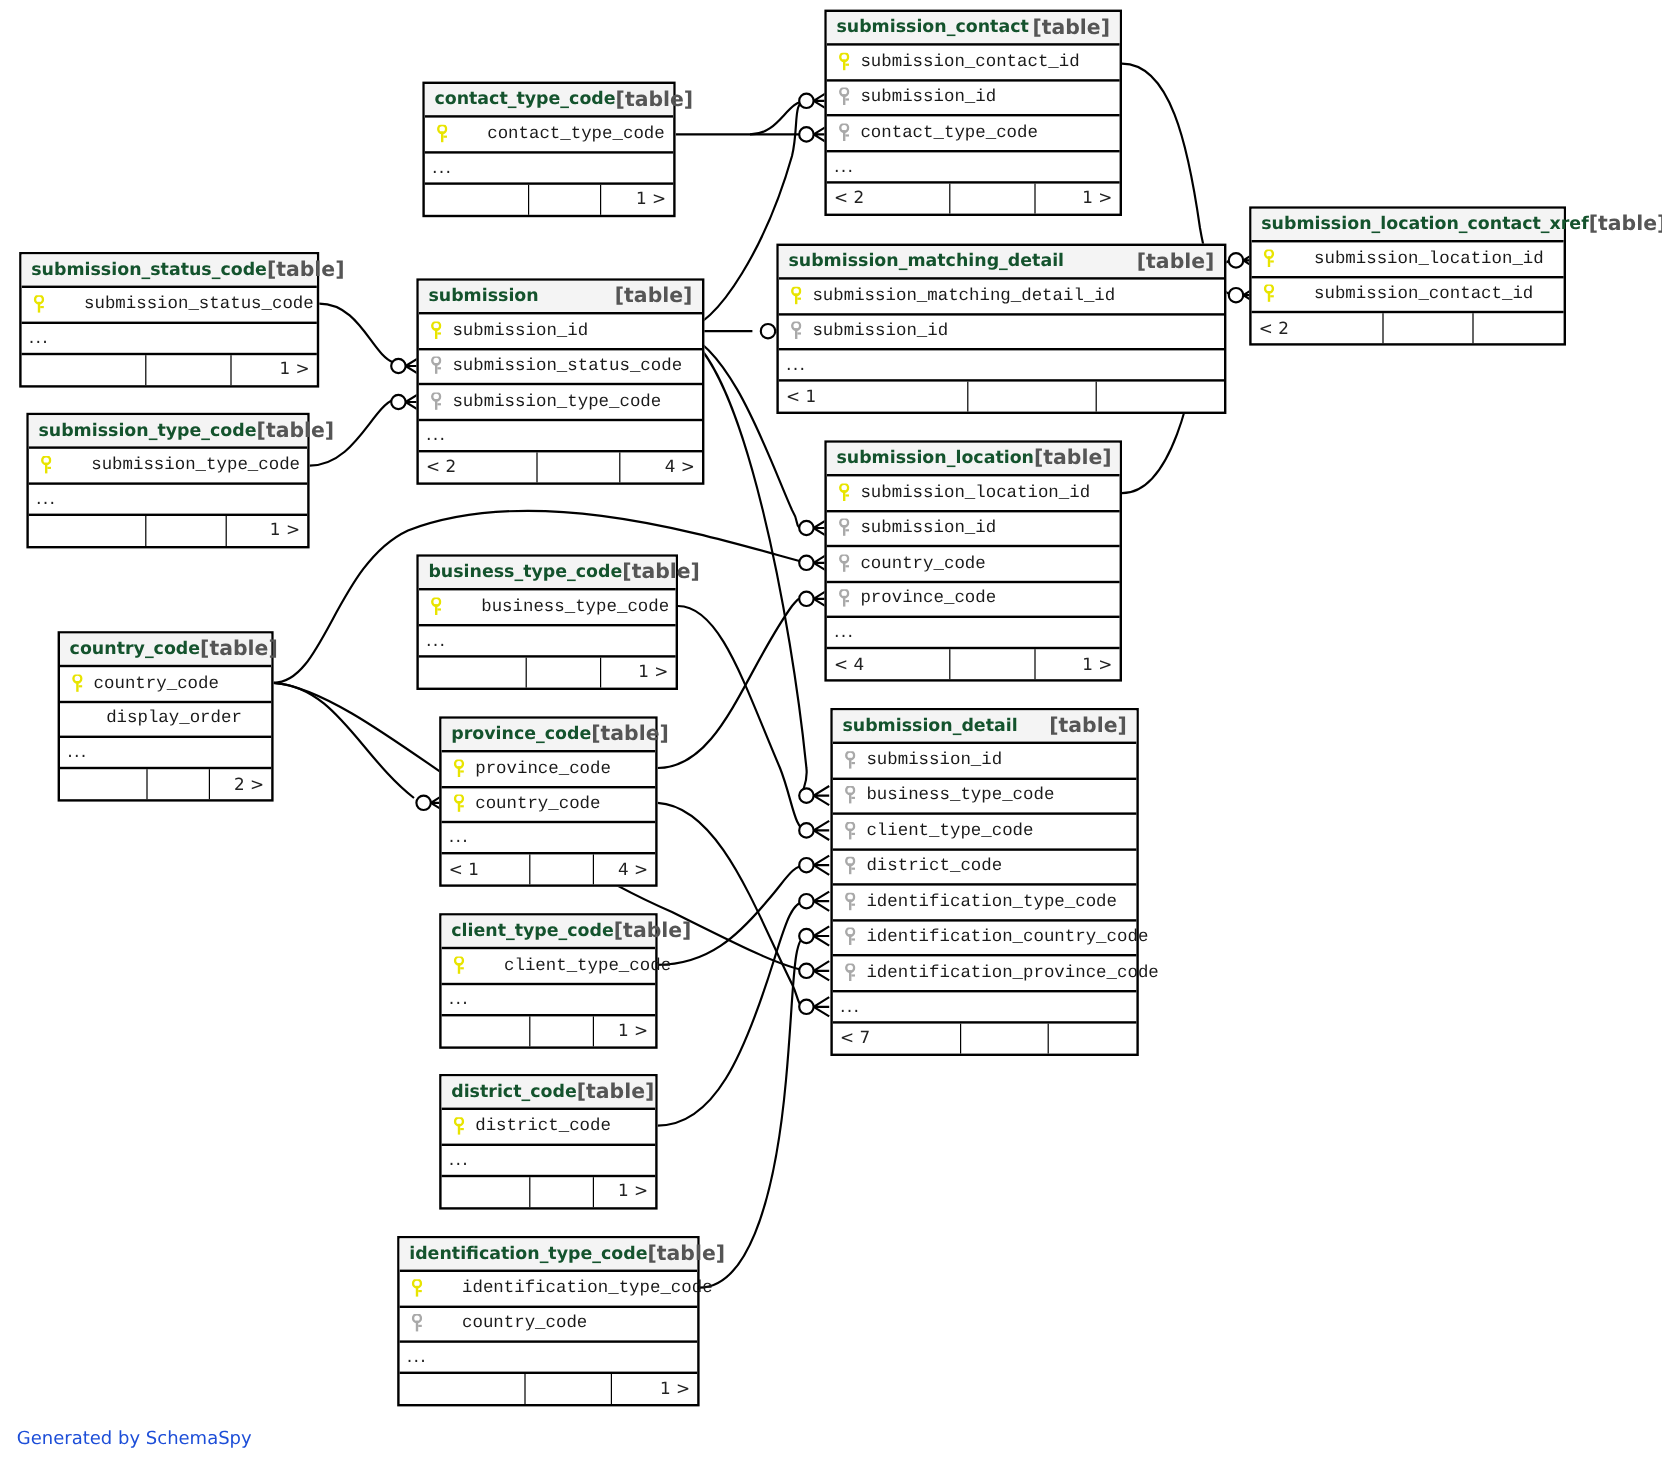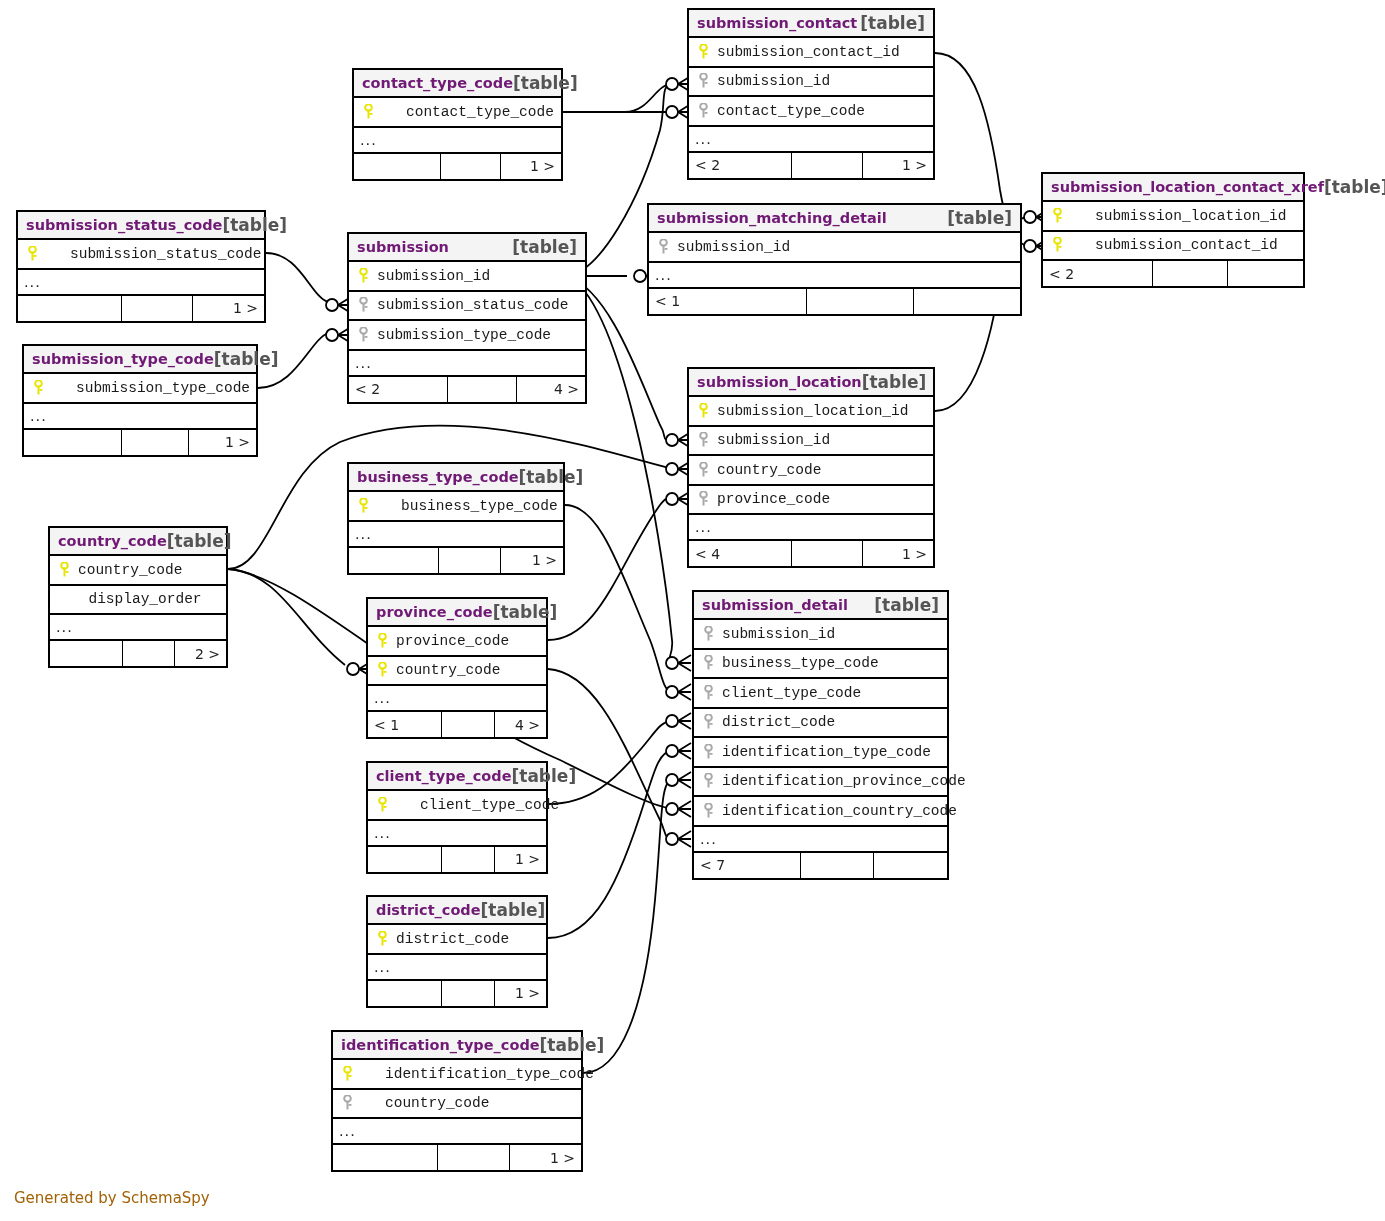--- a/index.html
+++ b/index.html
@@ -21,21 +21,21 @@
   }
   .tbl .hdr{
     background:#f4f4f4;
     border-bottom:2px solid #000;
     height:28px;
     display:flex;align-items:center;
     padding:0 8px;
     box-sizing:border-box;
   }
   .tbl .hdr .tname{
-    font-weight:bold;font-size:14.5px;color:#701a75;white-space:nowrap;
+    font-weight:bold;font-size:14.5px;color:#14532d;white-space:nowrap;
   }
   .tbl .hdr .ttag{
     margin-left:auto;font-size:17px;color:#555;font-weight:bold;
   }
   .tbl .col{
     height:29.5px;
     display:flex;align-items:center;
     border-bottom:2px solid #000;
     padding:0 6px;
     box-sizing:border-box;
@@ -74,21 +74,21 @@
     font-size:14px;color:#222;
     padding:0 6px;
   }
   .tbl .foot .fc:last-child{border-right:none;}
   .tbl .foot .fc.l{justify-content:flex-start;flex:1.55 1 0;}
   .tbl .foot .fc.m{justify-content:center;flex:1 1 0;}
   .tbl .foot .fc.r{justify-content:flex-end;flex:1 1 0;}
 
   #credit{
     position:absolute;left:14px;top:1189px;
-    font-size:15px;color:#a16207;text-align:center;
+    font-size:15px;color:#1d4ed8;text-align:center;
   }
 </style>
 </head>
 <body>
 
 <div id="canvas">
 
   <svg id="edges" viewBox="0 0 1385 1221" xmlns="http://www.w3.org/2000/svg">
     <defs>
       <g id="cfoot">
@@ -259,20 +259,30 @@
   </div>
 
   <div class="tbl" style="left:647px;top:203px;width:375px;">
     <div class="hdr">
       <span class="tname">submission_matching_detail</span>
       <span class="ttag">[table]</span>
     </div>
     <div class="col">
       <span class="key">
           <svg width="9" height="16" viewBox="0 0 9 16">
+            <circle cx="4.5" cy="3.5" r="3.3" fill="none" stroke="#e8e400" stroke-width="2"></circle>
+            <rect x="3.5" y="5.5" width="2" height="9" fill="#e8e400"></rect>
+            <rect x="5.5" y="9" width="3" height="1.8" fill="#e8e400"></rect>
+          </svg>
+        </span>
+      <span class="cname">submission_matching_detail_id</span>
+    </div>
+    <div class="col">
+      <span class="key">
+          <svg width="9" height="16" viewBox="0 0 9 16">
             <circle cx="4.5" cy="3.5" r="3.3" fill="none" stroke="#a9a9a9" stroke-width="2"></circle>
             <rect x="3.5" y="5.5" width="2" height="9" fill="#a9a9a9"></rect>
             <rect x="5.5" y="9" width="3" height="1.8" fill="#a9a9a9"></rect>
           </svg>
         </span>
       <span class="cname">submission_id</span>
     </div>
     <div class="dots">...</div>
     <div class="foot">
       <div class="fc l">&lt; 1</div>
@@ -561,32 +571,32 @@
       <span class="cname">identification_type_code</span>
     </div>
     <div class="col">
       <span class="key">
           <svg width="9" height="16" viewBox="0 0 9 16">
             <circle cx="4.5" cy="3.5" r="3.3" fill="none" stroke="#a9a9a9" stroke-width="2"></circle>
             <rect x="3.5" y="5.5" width="2" height="9" fill="#a9a9a9"></rect>
             <rect x="5.5" y="9" width="3" height="1.8" fill="#a9a9a9"></rect>
           </svg>
         </span>
+      <span class="cname">identification_country_code</span>
+    </div>
+    <div class="col">
+      <span class="key">
+          <svg width="9" height="16" viewBox="0 0 9 16">
+            <circle cx="4.5" cy="3.5" r="3.3" fill="none" stroke="#a9a9a9" stroke-width="2"></circle>
+            <rect x="3.5" y="5.5" width="2" height="9" fill="#a9a9a9"></rect>
+            <rect x="5.5" y="9" width="3" height="1.8" fill="#a9a9a9"></rect>
+          </svg>
+        </span>
       <span class="cname">identification_province_code</span>
     </div>
-    <div class="col">
-      <span class="key">
-          <svg width="9" height="16" viewBox="0 0 9 16">
-            <circle cx="4.5" cy="3.5" r="3.3" fill="none" stroke="#a9a9a9" stroke-width="2"></circle>
-            <rect x="3.5" y="5.5" width="2" height="9" fill="#a9a9a9"></rect>
-            <rect x="5.5" y="9" width="3" height="1.8" fill="#a9a9a9"></rect>
-          </svg>
-        </span>
-      <span class="cname">identification_country_code</span>
-    </div>
     <div class="dots">...</div>
     <div class="foot">
       <div class="fc l">&lt; 7</div>
       <div class="fc m"></div>
       <div class="fc r"></div>
     </div>
   </div>
 
   <div class="tbl" style="left:366px;top:761px;width:182px;">
     <div class="hdr">

